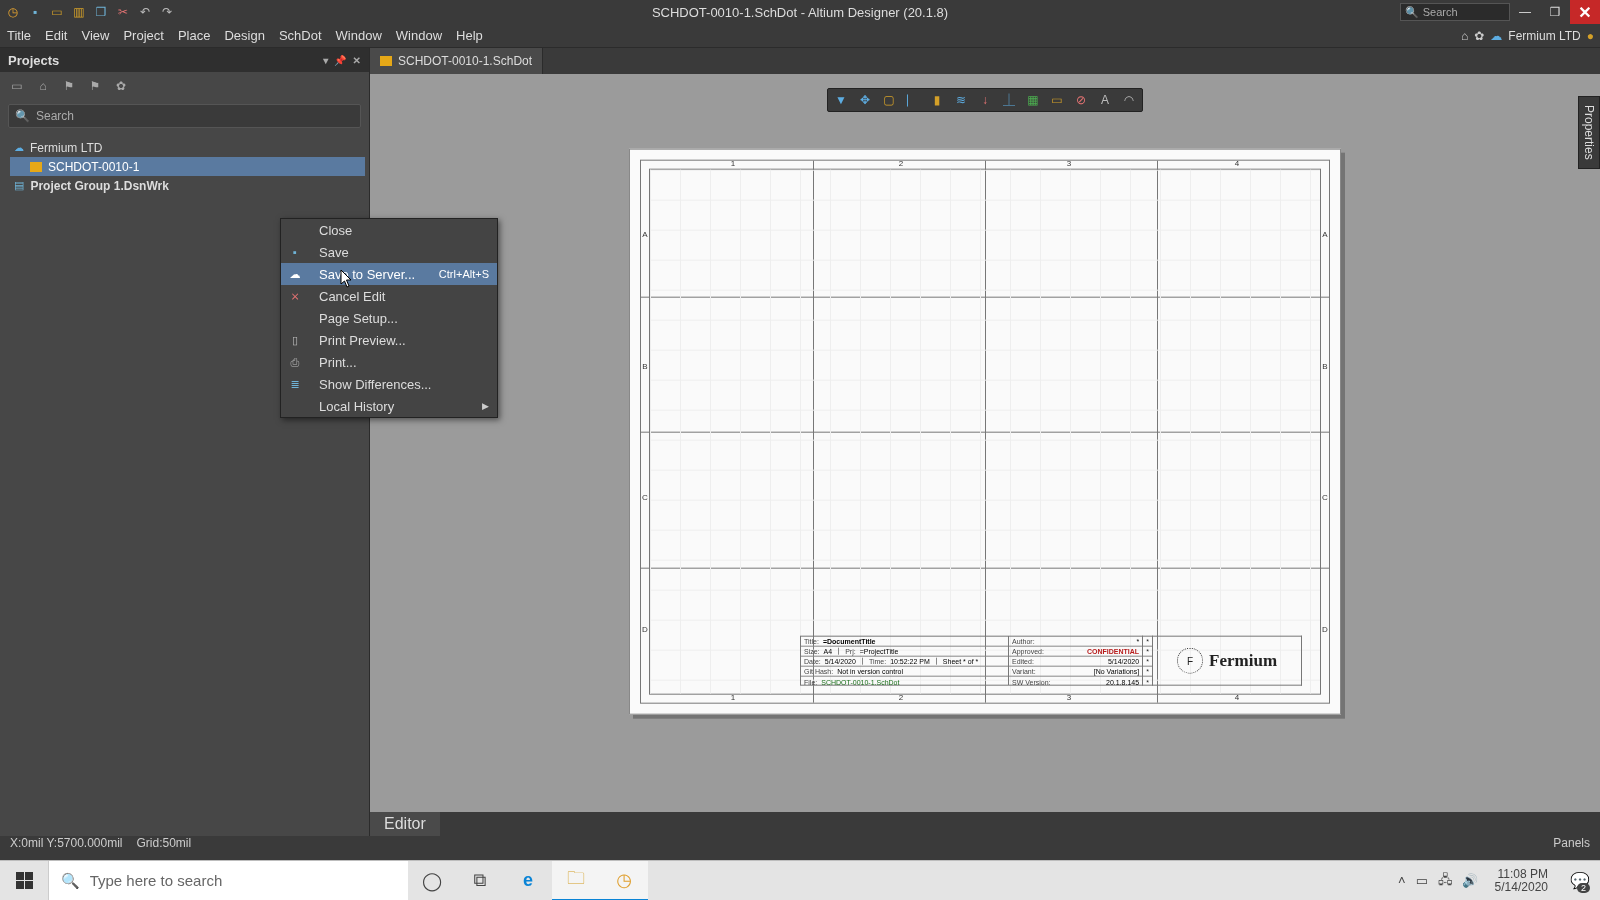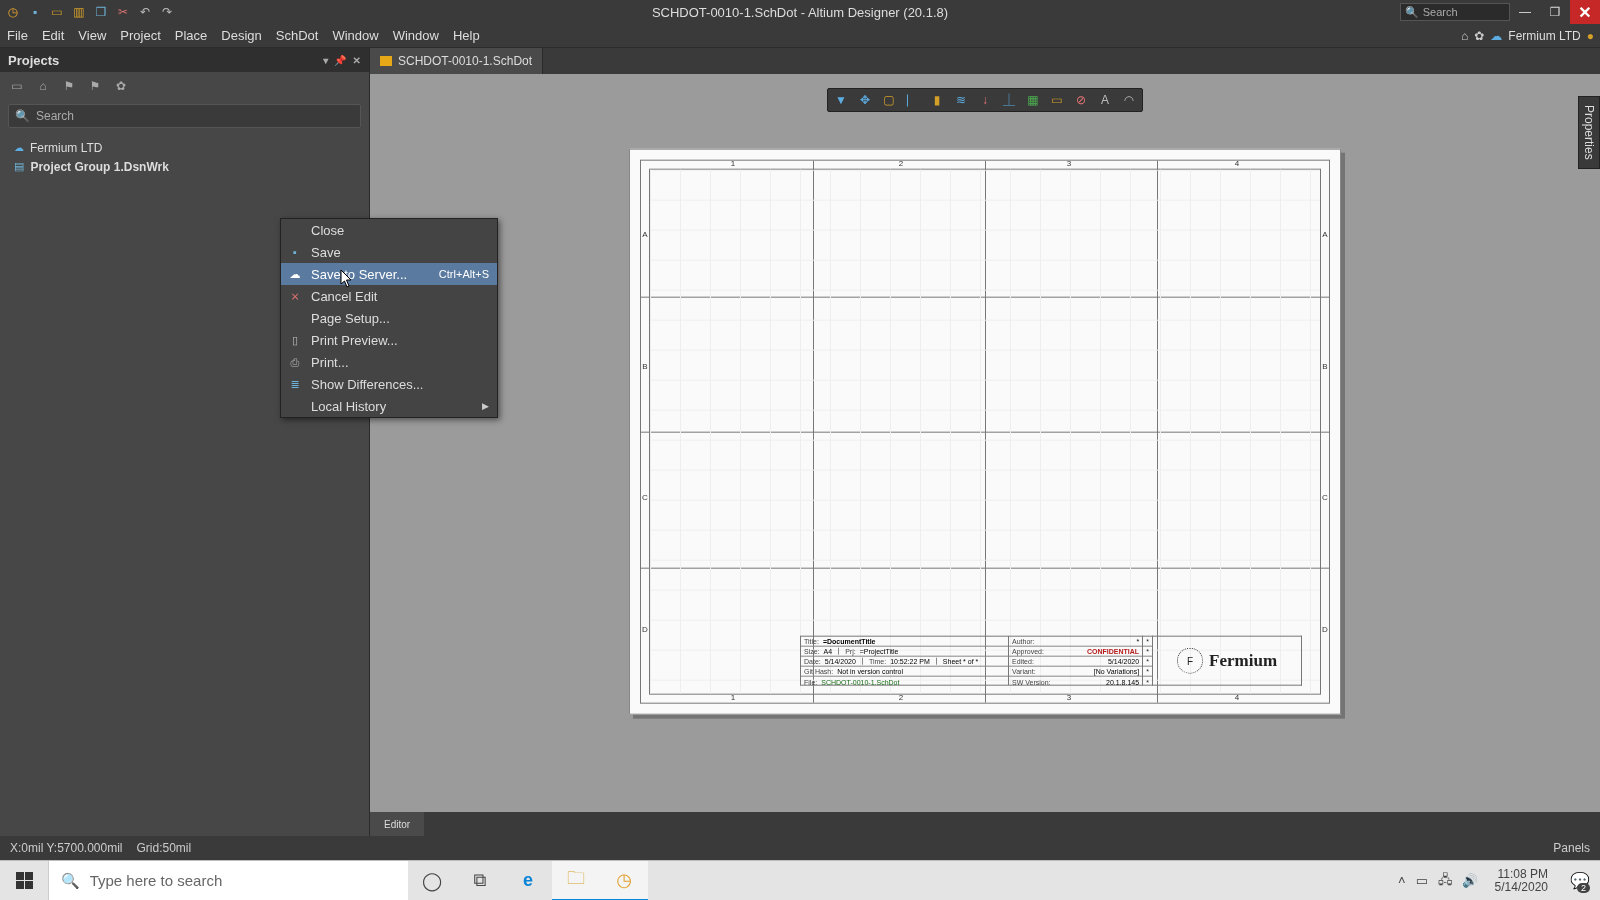--- a/index.html
+++ b/index.html
@@ -89,38 +89,38 @@
   .sch-toolbar span.gold { color:#d4a028; }
   .sch-toolbar span.green { color:#4caf50; }
   .sch-toolbar span.blue { color:#5dade2; }
   .sch-toolbar span.red { color:#e57373; }
 
   
   .props-tab { position:absolute; right:0; top:48px; writing-mode:vertical-rl; background:#3a3a3a; padding:8px 3px; font-size:12px; border:1px solid #222; }
 
   
   .editor-footer { height:24px; background:#3a3a3a; display:flex; align-items:stretch; }
-  .editor-tab { background:#4a4a4a; padding:0 14px; display:flex; align-items:center; font-size:10px; }
+  .editor-tab { background:#4a4a4a; padding:0 14px; display:flex; align-items:center; font-size:16px; }
 
   
   .context-menu { position:absolute; left:280px; top:170px; width:218px; background:#444; border:1px solid #222; box-shadow:2px 2px 6px rgba(0,0,0,.5); font-size:13px; z-index:100; }
-  .cm-row { display:flex; align-items:center; height:22px; padding:0 8px 0 6px; gap:8px; color:#ddd; }
+  .cm-row { display:flex; align-items:center; height:22px; padding:0 8px 0 6px; gap:16px; color:#ddd; }
   .cm-row.hover { background:#5a7aa0; color:#fff; }
   .cm-icon { width:16px; height:16px; display:inline-flex; align-items:center; justify-content:center; font-size:11px; color:#bbb; }
   .cm-row.hover .cm-icon { color:#fff; }
   .cm-label { flex:1; white-space:nowrap; }
   .cm-accel { font-size:11px; color:#ccc; }
   .cm-row.hover .cm-accel { color:#fff; }
   .cm-arrow { font-size:9px; color:#ccc; }
   
   .cursor { position:absolute; left:340px; top:222px; z-index:200; pointer-events:none; }
   .cursor svg { width:14px; height:18px; }
 
   
-  .statusbar { height:24px; background:#3a3a3a; display:flex; align-items:center; font-size:12px; padding:0 10px; color:#ccc; }
+  .statusbar { height:24px; background:#3a3a3a; display:flex; font-size:12px; padding:0 10px; color:#ccc; }
   .statusbar .sb-right { margin-left:auto; }
 
   
   .taskbar { height:40px; background:#e4e4e4; display:flex; align-items:center; border-top:1px solid #bdbdbd; }
   .start { width:48px; height:40px; display:flex; align-items:center; justify-content:center; }
   .start-logo { display:grid; grid-template-columns:8px 8px; grid-template-rows:8px 8px; gap:1px; }
   .start-logo span { background:#333; }
   .win-search { flex:0 0 360px; height:40px; background:#fff; border-left:1px solid #ccc; display:flex; align-items:center; padding:0 12px; gap:10px; color:#666; font-size:15px; }
   .tb-btn { width:48px; height:40px; display:flex; align-items:center; justify-content:center; color:#444; font-size:18px; }
   .tb-btn.active { border-bottom:2px solid #0a84d6; background:#f4f4f4; }
@@ -150,21 +150,21 @@
       <span>🔍</span>
       <span>Search</span>
     </div>
     <span class="tb-winbtn">—</span>
     <span class="tb-winbtn">❐</span>
     <span class="tb-close">✕</span>
   </div>
 </div>
 
 <div class="menubar">
-  <div class="mitem">File</div>
+  <div class="mitem">Title</div>
   <div class="mitem">Edit</div>
   <div class="mitem">View</div>
   <div class="mitem">Project</div>
   <div class="mitem">Place</div>
   <div class="mitem">Design</div>
   <div class="mitem">SchDot</div>
   <div class="mitem">Window</div>
   <div class="mitem">Window</div>
   <div class="mitem">Help</div>
   <div class="right">
@@ -195,20 +195,24 @@
       <span class="pt-icon">✿</span>
     </div>
     <div class="projects-search">
       <span>🔍</span>
       <span>Search</span>
     </div>
     <div class="tree">
       <div class="tree-row">
         <span class="ti-cloud">☁</span>
         <span>Fermium LTD</span>
+      </div>
+      <div class="tree-row indent1 selected">
+        <span class="ti-folder"></span>
+        <span>SCHDOT-0010-1</span>
       </div>
       <div class="tree-row">
         <span class="ti-group">▤</span>
         <span style="font-weight:700">Project Group 1.DsnWrk</span>
       </div>
     </div>
   </div>
 
   <div class="docarea">
     <div class="doctabs">

